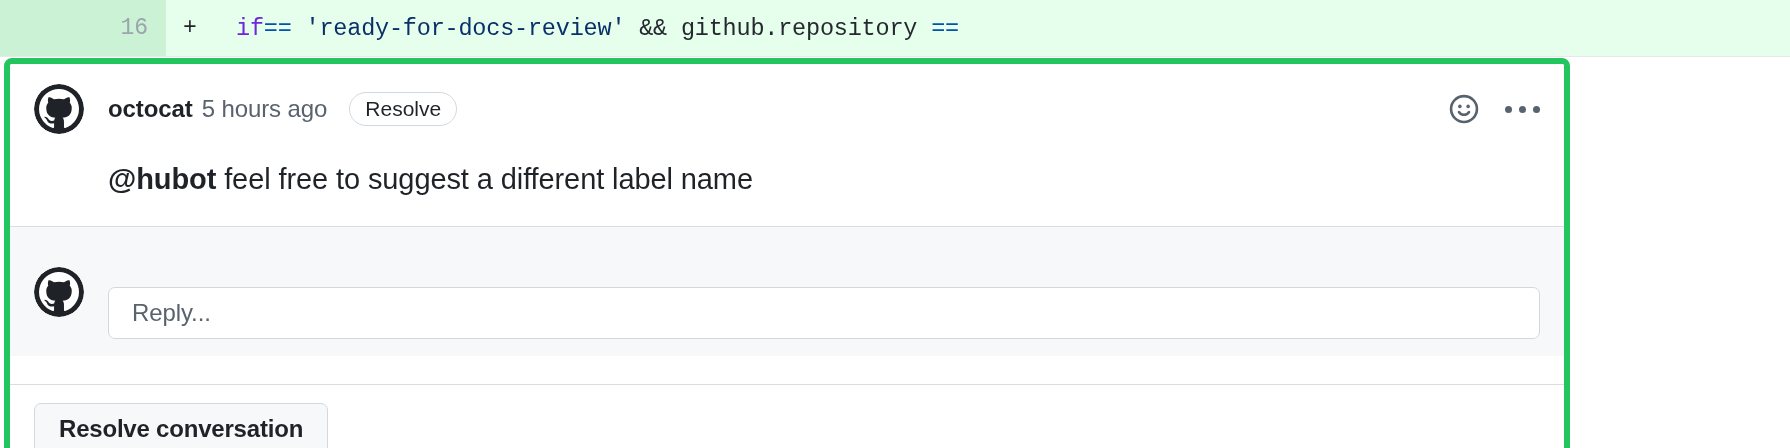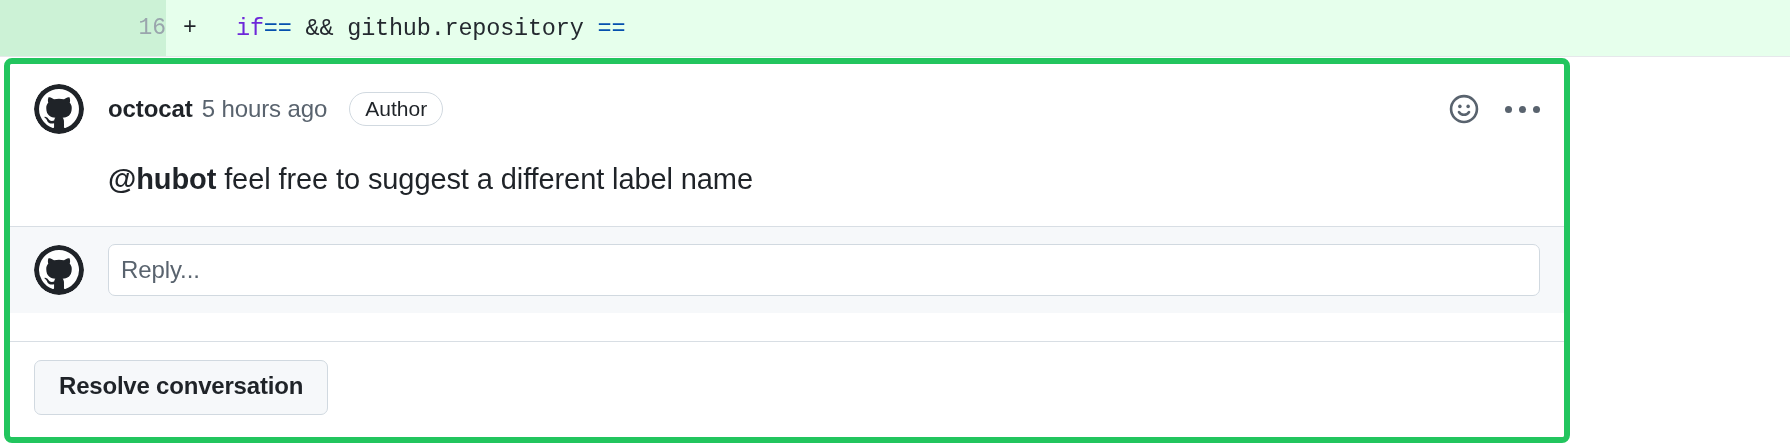--- a/index.html
+++ b/index.html
@@ -25,20 +25,21 @@
     border-bottom: 1px solid #e6e8eb;
     box-sizing: border-box;
   }
   .diff-gutter {
     width: 166px;
     flex: 0 0 166px;
     background: #ccf2d6;
     display: flex;
     align-items: center;
     justify-content: flex-end;
+    padding-right: 18px;
     box-sizing: border-box;
     font-family: "Liberation Mono", monospace;
     font-size: 23px;
     color: #9aa5ad;
     user-select: none;
   }
   .diff-marker {
     width: 48px;
     flex: 0 0 48px;
     display: flex;
@@ -182,24 +183,25 @@
   .reply-input {
     flex: 1 1 auto;
     margin-left: 24px;
     height: 52px;
     border: 1px solid #d1d9e0;
     border-radius: 7px;
     background: #ffffff;
     font-family: "Liberation Sans", sans-serif;
     font-size: 24px;
     color: #1f2328;
-    padding: 0 12px;
+    padding: 0 23px;
     box-sizing: border-box;
     outline: none;
     letter-spacing: -0.1px;
+    margin-top: 43px;
   }
   .reply-input::placeholder {
     color: #59636e;
     opacity: 1;
   }
 
   
   .card-footer {
     background: #ffffff;
     border-top: 1px solid #d8dee4;
@@ -220,40 +222,40 @@
     line-height: 1.2;
   }
 </style>
 </head>
 <body>
 
 <div class="diff-line">
   <div class="diff-gutter">16</div>
   <div class="diff-marker">+</div>
   <div class="diff-code">
-    <span class="tok-key">if</span><span class="tok-op">==</span><span class="tok-plain"> &amp;&amp; github.repository </span><span class="tok-op">==</span>
+    <span class="tok-key">if</span><span class="tok-op">==</span><span class="tok-str"> 'ready-for-docs-review'</span><span class="tok-plain"> &amp;&amp; github.repository </span><span class="tok-op">==</span>
   </div>
 </div>
 
 <div class="card">
 
   <div class="comment-body-wrap">
 
     <div class="comment-header">
 
       <span>
         <svg class="avatar" viewBox="0 0 16 16" aria-hidden="true">
           <circle cx="8" cy="8" r="8" fill="#1f2328"></circle>
           <path fill="#ffffff" d="M8 1.6a6.4 6.4 0 0 0-2.02 12.47c.32.06.44-.14.44-.31v-1.2c-1.78.39-2.16-.75-2.16-.75-.29-.74-.71-.94-.71-.94-.58-.4.04-.39.04-.39.64.05.98.66.98.66.57.98 1.5.7 1.87.53.06-.41.22-.7.4-.86-1.42-.16-2.92-.71-2.92-3.16 0-.7.25-1.27.66-1.72-.07-.16-.29-.81.06-1.69 0 0 .54-.17 1.76.66a6.1 6.1 0 0 1 3.2 0c1.22-.83 1.76-.66 1.76-.66.35.88.13 1.53.06 1.69.41.45.66 1.02.66 1.72 0 2.46-1.5 3-2.93 3.16.23.2.44.59.44 1.19v1.76c0 .17.12.38.44.31A6.4 6.4 0 0 0 8 1.6z"></path>
         </svg>
       </span>
 
       <span class="author-name">octocat</span>
       <span class="timestamp">5 hours ago</span>
-      <span class="badge">Author</span>
+      <span class="badge">Resolve</span>
 
       <div class="header-actions">
         <button class="icon-btn">
           <svg width="30" height="30" viewBox="0 0 16 16" fill="none" aria-hidden="true">
             <circle cx="8" cy="8" r="6.9" stroke="#59636e" stroke-width="1.4"></circle>
             <circle cx="5.8" cy="6.6" r="0.95" fill="#59636e"></circle>
             <circle cx="10.2" cy="6.6" r="0.95" fill="#59636e"></circle>
             <path d="M5.3 9.6c.6.95 1.55 1.5 2.7 1.5s2.1-.55 2.7-1.5" stroke="#59636e" stroke-width="1.35" stroke-linecap="round"></path>
           </svg>
         </button>

